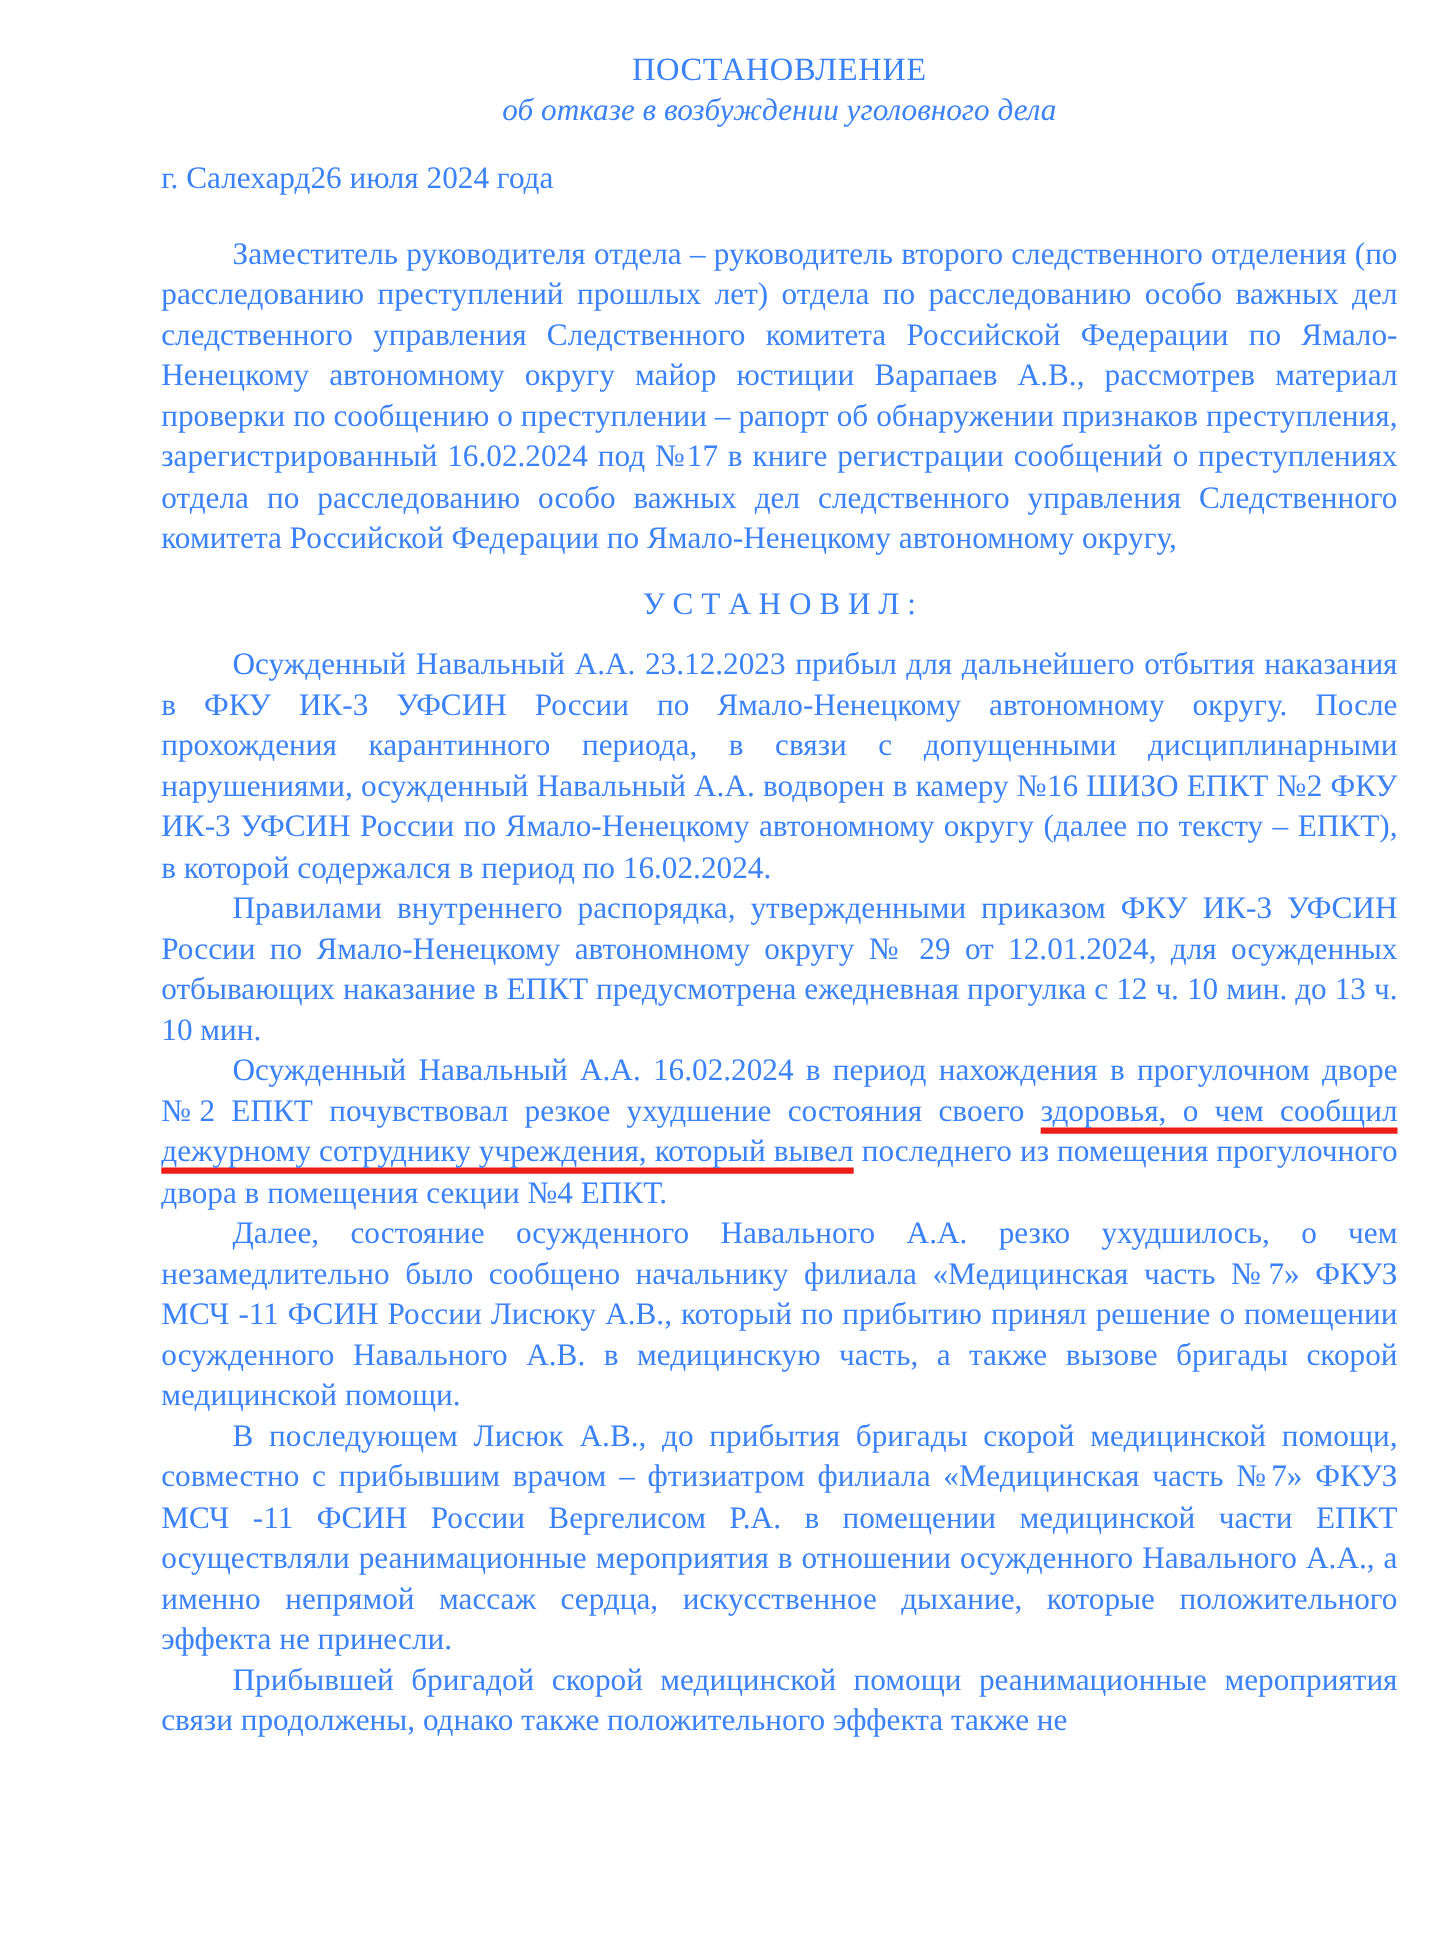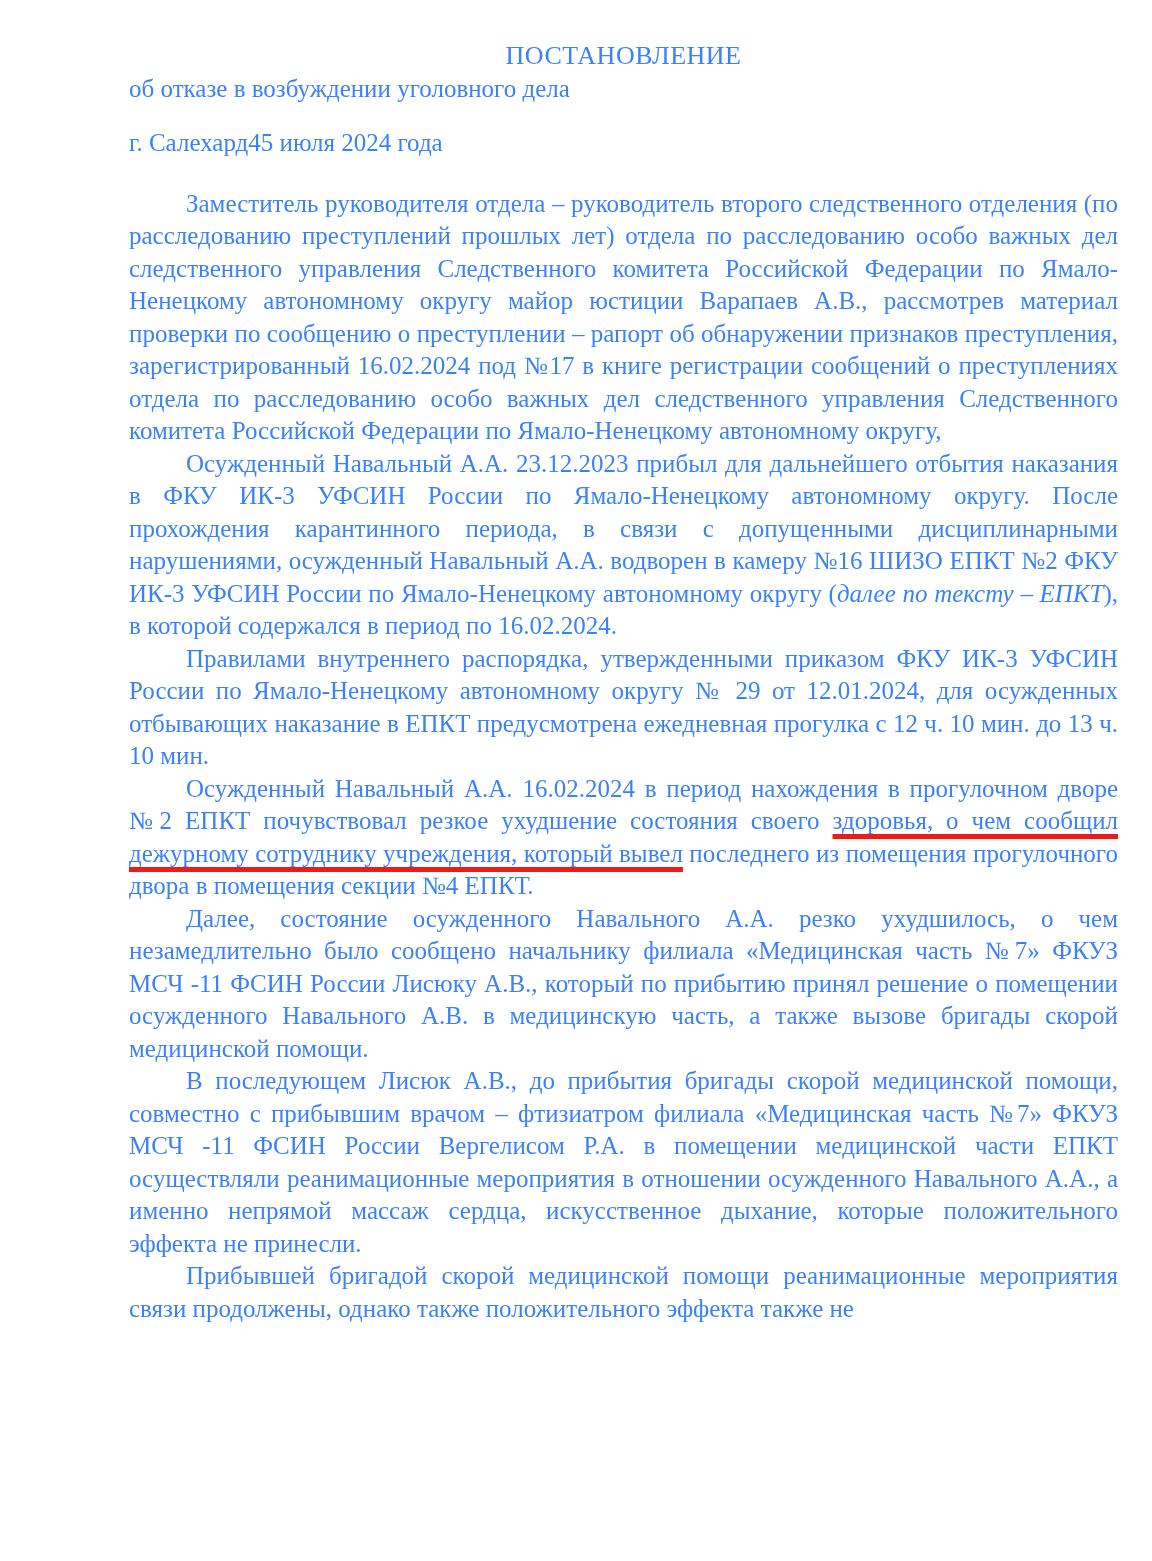--- a/index.html
+++ b/index.html
@@ -18,62 +18,64 @@
     font-family: "Liberation Serif", "DejaVu Serif", serif;
     font-size: 25px;
     line-height: 32.5px;
   }
   .doc-title {
     text-align: center;
     font-size: 26px;
     letter-spacing: 0.5px;
   }
   .doc-subtitle {
+    text-align: center;
+    font-style: italic;
   }
   .dateline {
     display: flex;
     align-items: baseline;
     margin-top: 22px;
   }
   .doc-body {
     margin-top: 28px;
   }
   p.para {
     margin: 0;
     text-align: justify;
     text-indent: 57px;
   }
   .section-header {
     text-align: center;
     margin: 20px 0 16px 0;
   }
   .seg-italic {
-    font-style: italic;
   }
   .seg-red-underline {
     text-decoration-line: underline;
     text-decoration-thickness: 5px;
     text-underline-offset: 5px;
     text-decoration-skip-ink: none;
   }
 </style>
 </head>
 <body>
 
 <div class="page" style="background: rgb(255, 255, 255); color: #3b82f6; margin-left: 12px;">
   <div class="doc-title">ПОСТАНОВЛЕНИЕ</div>
   <div class="doc-subtitle">об отказе в возбуждении уголовного дела</div>
 
   <div class="dateline">
     <span>г. Салехард</span>
-    <span>45 июля 2024 года</span>
+    <span>26 июля 2024 года</span>
   </div>
 
   <div class="doc-body">
       <p class="para"><span>Заместитель руководителя отдела – руководитель второго следственного отделения (по расследованию преступлений прошлых лет) отдела по расследованию особо важных дел следственного управления Следственного комитета Российской Федерации по Ямало-Ненецкому автономному округу майор юстиции Варапаев А.В., рассмотрев материал проверки по сообщению о преступлении – рапорт об обнаружении признаков преступления, зарегистрированный 16.02.2024 под №17 в книге регистрации сообщений о преступлениях отдела по расследованию особо важных дел следственного управления Следственного комитета Российской Федерации по Ямало-Ненецкому автономному округу,</span></p>
+      <div class="section-header">У С Т А Н О В И Л :</div>
       <p class="para"><span>Осужденный Навальный А.А. 23.12.2023 прибыл для дальнейшего отбытия наказания в ФКУ ИК-3 УФСИН России по Ямало-Ненецкому автономному округу. После прохождения карантинного периода, в связи с допущенными дисциплинарными нарушениями, осужденный Навальный А.А. водворен в камеру №16 ШИЗО ЕПКТ №2 ФКУ ИК-3 УФСИН России по Ямало-Ненецкому автономному округу (</span><span class="seg-italic">далее по тексту – ЕПКТ</span><span>), в которой содержался в период по 16.02.2024.</span></p>
       <p class="para"><span>Правилами внутреннего распорядка, утвержденными приказом ФКУ ИК-3 УФСИН России по Ямало-Ненецкому автономному округу № 29 от 12.01.2024, для осужденных отбывающих наказание в ЕПКТ предусмотрена ежедневная прогулка с 12 ч. 10 мин. до 13 ч. 10 мин.</span></p>
       <p class="para"><span>Осужденный Навальный А.А. 16.02.2024 в период нахождения в прогулочном дворе №2 ЕПКТ почувствовал резкое ухудшение состояния своего </span><span class="seg-red-underline" style="text-decoration-color: rgb(237, 28, 22);">здоровья, о чем сообщил дежурному сотруднику учреждения, который вывел</span><span> последнего из помещения прогулочного двора в помещения секции №4 ЕПКТ.</span></p>
       <p class="para"><span>Далее, состояние осужденного Навального А.А. резко ухудшилось, о чем незамедлительно было сообщено начальнику филиала «Медицинская часть №7» ФКУЗ МСЧ -11 ФСИН России Лисюку А.В., который по прибытию принял решение о помещении осужденного Навального А.В. в медицинскую часть, а также вызове бригады скорой медицинской помощи.</span></p>
       <p class="para"><span>В последующем Лисюк А.В., до прибытия бригады скорой медицинской помощи, совместно с прибывшим врачом – фтизиатром филиала «Медицинская часть №7» ФКУЗ МСЧ -11 ФСИН России Вергелисом Р.А. в помещении медицинской части ЕПКТ осуществляли реанимационные мероприятия в отношении осужденного Навального А.А., а именно непрямой массаж сердца, искусственное дыхание, которые положительного эффекта не принесли.</span></p>
       <p class="para"><span>Прибывшей бригадой скорой медицинской помощи реанимационные мероприятия связи продолжены, однако также положительного эффекта также не</span></p>
     </div>
 </div>
 
 </body></html>

